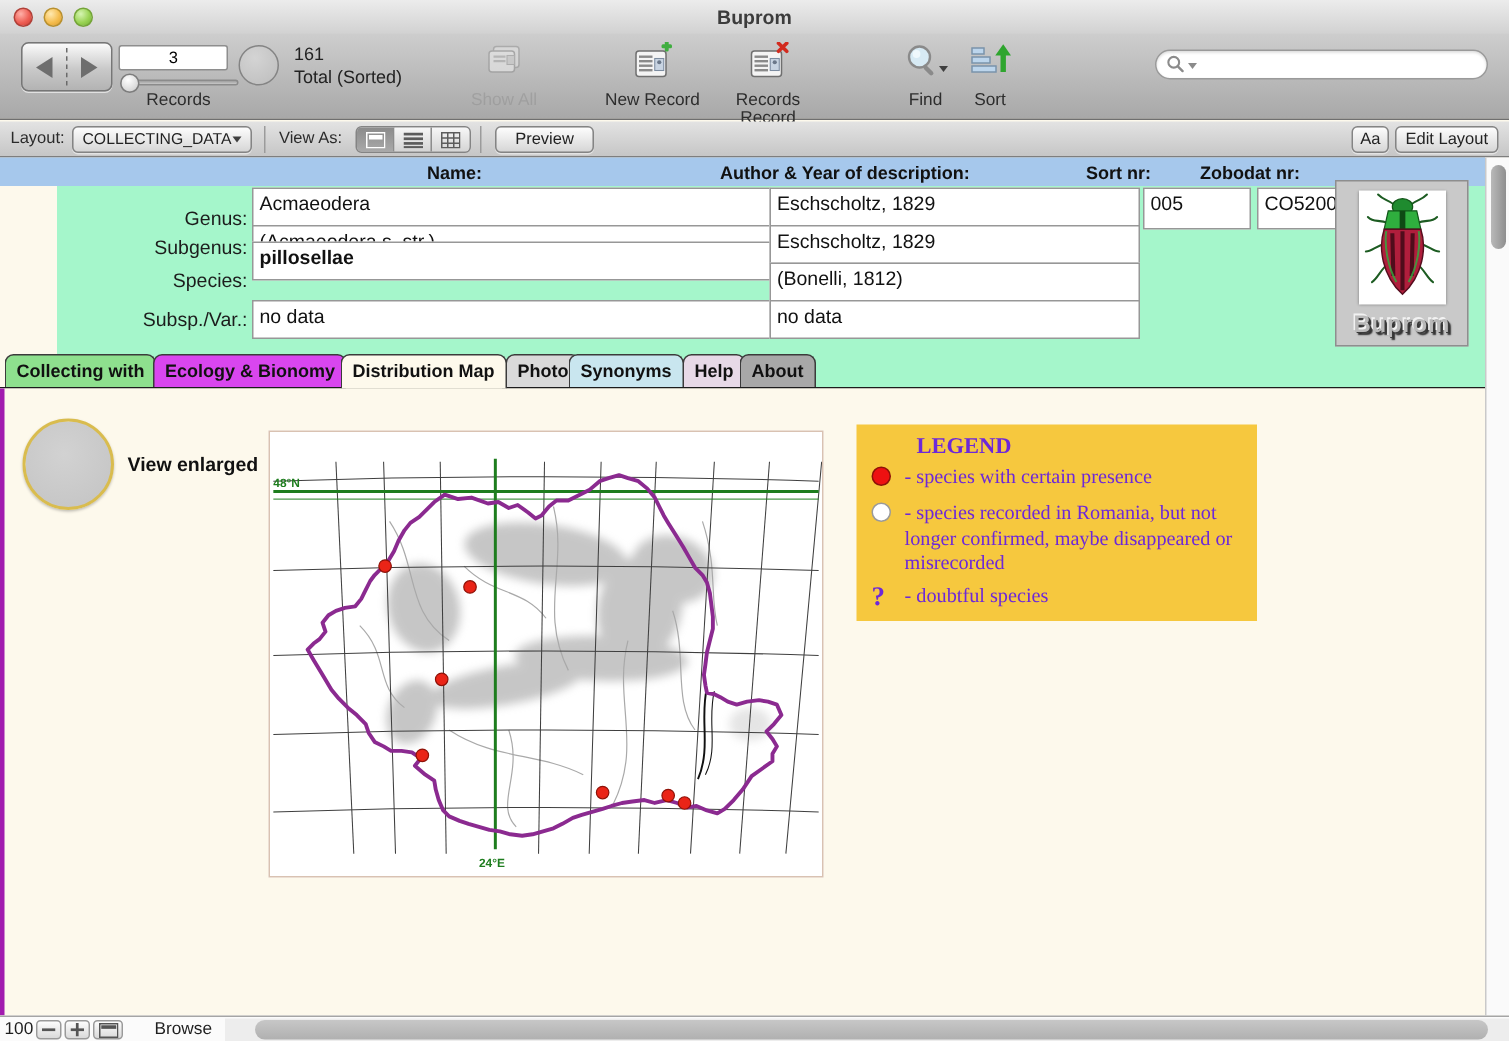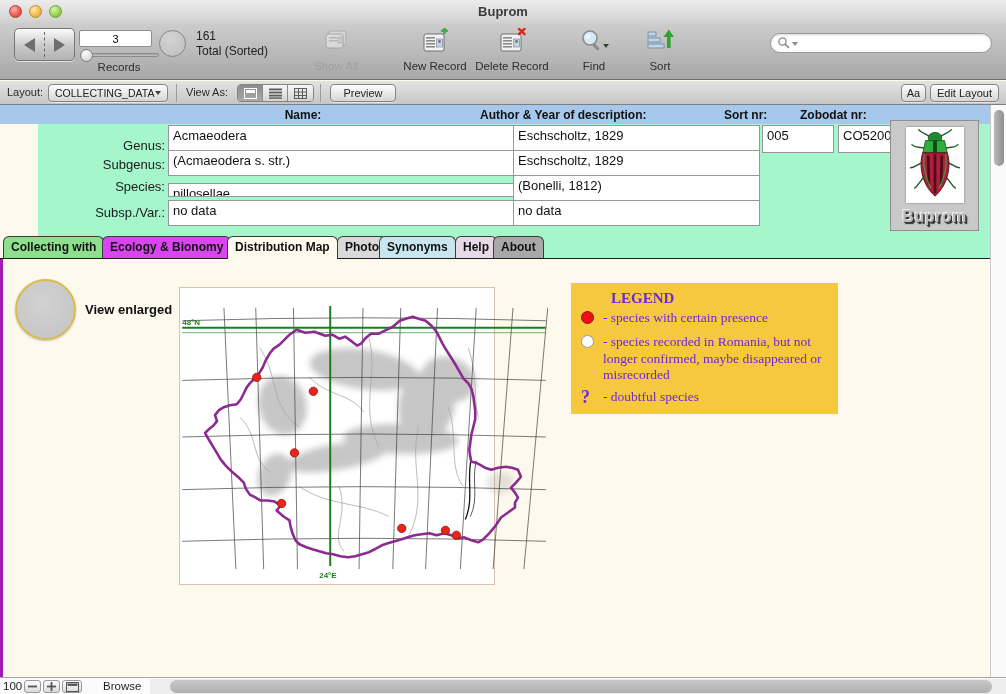--- a/index.html
+++ b/index.html
@@ -81,21 +81,21 @@
   .tabline { position:absolute; left:0; top:236px; width:990px; height:23px; border-bottom:1px solid #1c1c1c; }
   .tab { position:absolute; bottom:0; height:22px; border:1px solid #3b3b3b; border-bottom:none; border-radius:6px 6px 0 0;
     font-size:12px; font-weight:bold; color:#111; padding:0 7px; line-height:20px; }
   .tab.active { height:23px; bottom:-1px; line-height:21px; z-index:3; }
 
   
   .content { position:absolute; left:0; top:259px; width:990px; height:418px; background:#fdf9ec; border-left:3px solid #a21caf; }
   .enlarge-circle { position:absolute; left:12px; top:20px; width:61px; height:61px; border-radius:50%;
     background:radial-gradient(circle at 45% 38%, #d2d2d2, #c3c3c3); border:2.5px solid #d9bc4e; box-shadow:0 1px 2px rgba(0,0,0,.25); }
   .enlarge-label { position:absolute; left:82px; top:43px; font-size:13px; font-weight:bold; color:#111; }
-  .mapbox { position:absolute; left:176px; top:28px; width:316px; height:298px; background:#fff; border:1px solid #d9c2b2; }
+  .mapbox { position:absolute; left:176px; top:28px; width:370px; height:298px; background:#fff; border:1px solid #d9c2b2; }
   .legend { position:absolute; left:568px; top:24px; width:267px; min-height:121px; padding:7px 8px 9px 10px;
     font-family:"Liberation Serif", serif; color:#6d28d9; }
   .legend-title { font-size:15px; font-weight:bold; margin:0 0 3px 30px; }
   .legend-item { display:flex; font-size:13.5px; line-height:1.22; margin-top:3px; }
   .legend-sym { width:22px; flex:0 0 22px; display:flex; justify-content:flex-start; padding-top:1px; }
   .legend-dot { width:13px; height:13px; border-radius:50%; border:1px solid #9a9a9a; }
   .legend-q { font-size:18px; font-weight:bold; line-height:14px; }
 
   
   .vscroll { position:absolute; left:990px; top:105px; width:16px; height:572px; background:#fafafa; border-left:1px solid #c9c9c9; }
@@ -182,24 +182,24 @@
           <rect x="6" y="12" width="9" height="1.6" fill="#8a8a8a"></rect>
         <rect x="6" y="15" width="9" height="1.6" fill="#8a8a8a"></rect>
           <rect x="6" y="18" width="9" height="1.6" fill="#8a8a8a"></rect>
         <rect x="16.5" y="11" width="6" height="8" fill="#c8d4e2" stroke="#7c8ca0" stroke-width=".7"></rect>
         <circle cx="19.5" cy="13.5" r="1.4" fill="#6b788a"></circle>
         <g stroke="#d22b1f" stroke-width="2.4" stroke-linecap="round">
             <path d="M22,0.8 L27.5,6.2"></path>
             <path d="M27.5,0.8 L22,6.2"></path>
           </g>
       </svg>
-      <div class="tb-label" style="position:static;">Delete Record</div>
-    </div>
-
-    <div class="tb-item" style="left:554px;">
+      <div class="tb-label" style="position:static;">Records Record</div>
+    </div>
+
+    <div class="tb-item" style="left:577px;">
       <svg class="ic" width="34" height="28" viewBox="0 0 34 28">
         <circle cx="13" cy="10" r="7" fill="#d7eaf4" stroke="#8a8a8a" stroke-width="1.6"></circle>
         <circle cx="11" cy="8" r="2.6" fill="#f2fafd" opacity=".9"></circle>
         <rect x="17.5" y="15" width="3" height="8" rx="1.4" transform="rotate(-45 19 19)" fill="#8a8a8a"></rect>
         <path d="M26,16 l6,0 l-3,4 z" fill="#3f3f3f"></path>
       </svg>
       <div class="tb-label" style="position:static;">Find</div>
     </div>
 
     <div class="tb-item" style="left:620px;">
@@ -280,21 +280,21 @@
   </div>
 
   <div class="form-area" style="background: rgb(165, 246, 203); margin-left: 38px;">
     <div class="fld-label" style="top:14px;">Genus:</div>
     <div class="fld-label" style="top:33px;">Subgenus:</div>
     <div class="fld-label" style="top:55px;">Species:</div>
     <div class="fld-label" style="top:81px;">Subsp./Var.:</div>
 
     <div class="fld" style="left:130px; top:1px;  width:346px; height:26px;">Acmaeodera</div>
     <div class="fld" style="left:130px; top:26px; width:346px; height:26px;">(Acmaeodera s. str.)</div>
-    <div class="fld" style="left:130px; top:59px; width:346px; height:14px;">pillosellae</div>
+    <div class="fld" style="left:130px; top:37px; width:346px; height:26px;font-weight:bold;">pillosellae</div>
     <div class="fld" style="left:130px; top:76px; width:346px; height:26px;">no data</div>
 
     <div class="fld" style="left:475px; top:1px;  width:247px; height:26px;">Eschscholtz, 1829</div>
     <div class="fld" style="left:475px; top:26px; width:247px; height:26px;">Eschscholtz, 1829</div>
     <div class="fld" style="left:475px; top:51px; width:247px; height:40px;">(Bonelli, 1812)</div>
     <div class="fld" style="left:475px; top:76px; width:247px; height:26px;">no data</div>
 
     <div class="fld" style="left:724px; top:1px; width:72px; height:28px;">005</div>
     <div class="fld" style="left:800px; top:1px; width:83px; height:28px;">CO5200</div>
   </div>

